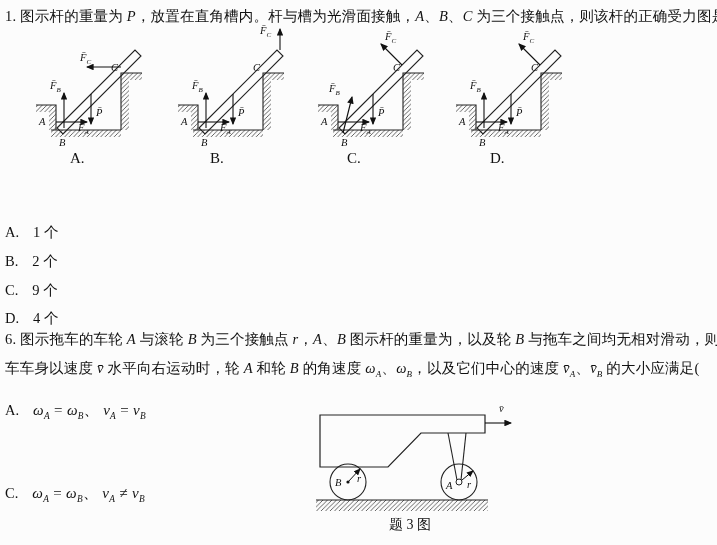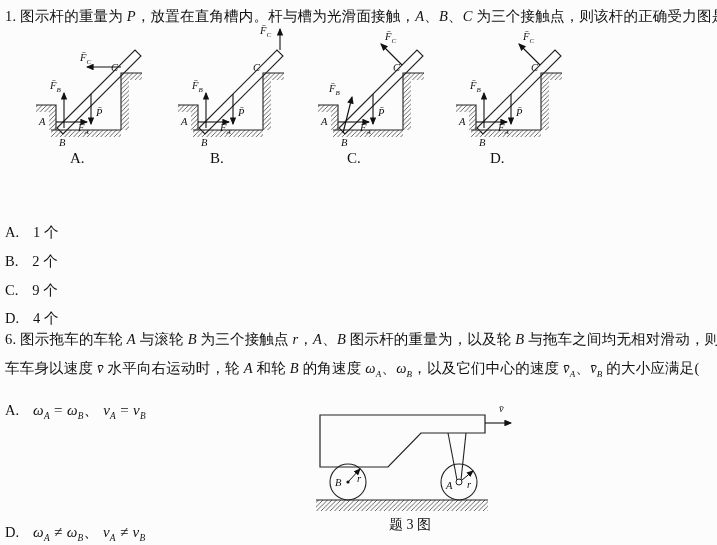--- a/index.html
+++ b/index.html
@@ -163,21 +163,21 @@
 
   <div class="opt" style="top:223px"><span class="lab">A.</span><span>1 个</span></div>
   <div class="opt" style="top:252px"><span class="lab">B.</span><span>2 个</span></div>
   <div class="opt" style="top:281px"><span class="lab">C.</span><span>9 个</span></div>
   <div class="opt" style="top:309px"><span class="lab">D.</span><span>4 个</span></div>
 
   <div class="stem" style="top:330px"><span>6. 图示拖车的车轮 </span><span class="it">A</span><span> 与滚轮 </span><span class="it">B</span><span> 为三个接触点 </span><span class="it">r</span><span>，</span><span class="it">A</span><span>、</span><span class="it">B</span><span> 图示杆的重量为，以及轮 </span><span class="it">B</span><span> 与拖车之间均无相对滑动，则当拖</span></div>
   <div class="stem" style="top:359px"><span>车车身以速度 </span><span class="it">v̄</span><span> 水平向右运动时，轮 </span><span class="it">A</span><span> 和轮 </span><span class="it">B</span><span> 的角速度 </span><span class="it">ω</span><sub>A</sub><span>、</span><span class="it">ω</span><sub>B</sub><span>，以及它们中心的速度 </span><span class="it">v̄</span><sub>A</sub><span>、</span><span class="it">v̄</span><sub>B</sub><span> 的大小应满足(</span><span>　　　</span></div>
 
   <div class="opt" style="top:401px"><span class="lab">A.</span><span class="formula"><span class="it">ω</span><sub>A</sub><span> = </span><span class="it">ω</span><sub>B</sub><span>、 </span><span class="it">v</span><sub>A</sub><span> = </span><span class="it">v</span><sub>B</sub></span></div>
-  <div class="opt" style="top:523px"><span class="lab">D.</span><span class="formula"><span class="it">ω</span><sub>A</sub><span> ≠ </span><span class="it">ω</span><sub>B</sub><span>、 </span><span class="it">v</span><sub>A</sub><span> ≠ </span><span class="it">v</span><sub>B</sub></span></div>
+  <div class="opt" style="top:484px"><span class="lab">C.</span><span class="formula"><span class="it">ω</span><sub>A</sub><span> = </span><span class="it">ω</span><sub>B</sub><span>、 </span><span class="it">v</span><sub>A</sub><span> ≠ </span><span class="it">v</span><sub>B</sub></span></div>
 
   <svg width="210" height="140" viewBox="0 0 210 140" style="left:313px;top:402px">
     <defs>
       <pattern id="hG" width="4.5" height="4.5" patternUnits="userSpaceOnUse">
           <line x1="0" y1="4.5" x2="4.5" y2="0" stroke="#555" stroke-width="0.9"></line>
         </pattern>
       <marker id="mG" markerWidth="7" markerHeight="6" refX="6" refY="3" orient="auto">
           <path d="M0,0L7,3L0,6Z" fill="#111"></path>
         </marker>
     </defs>

